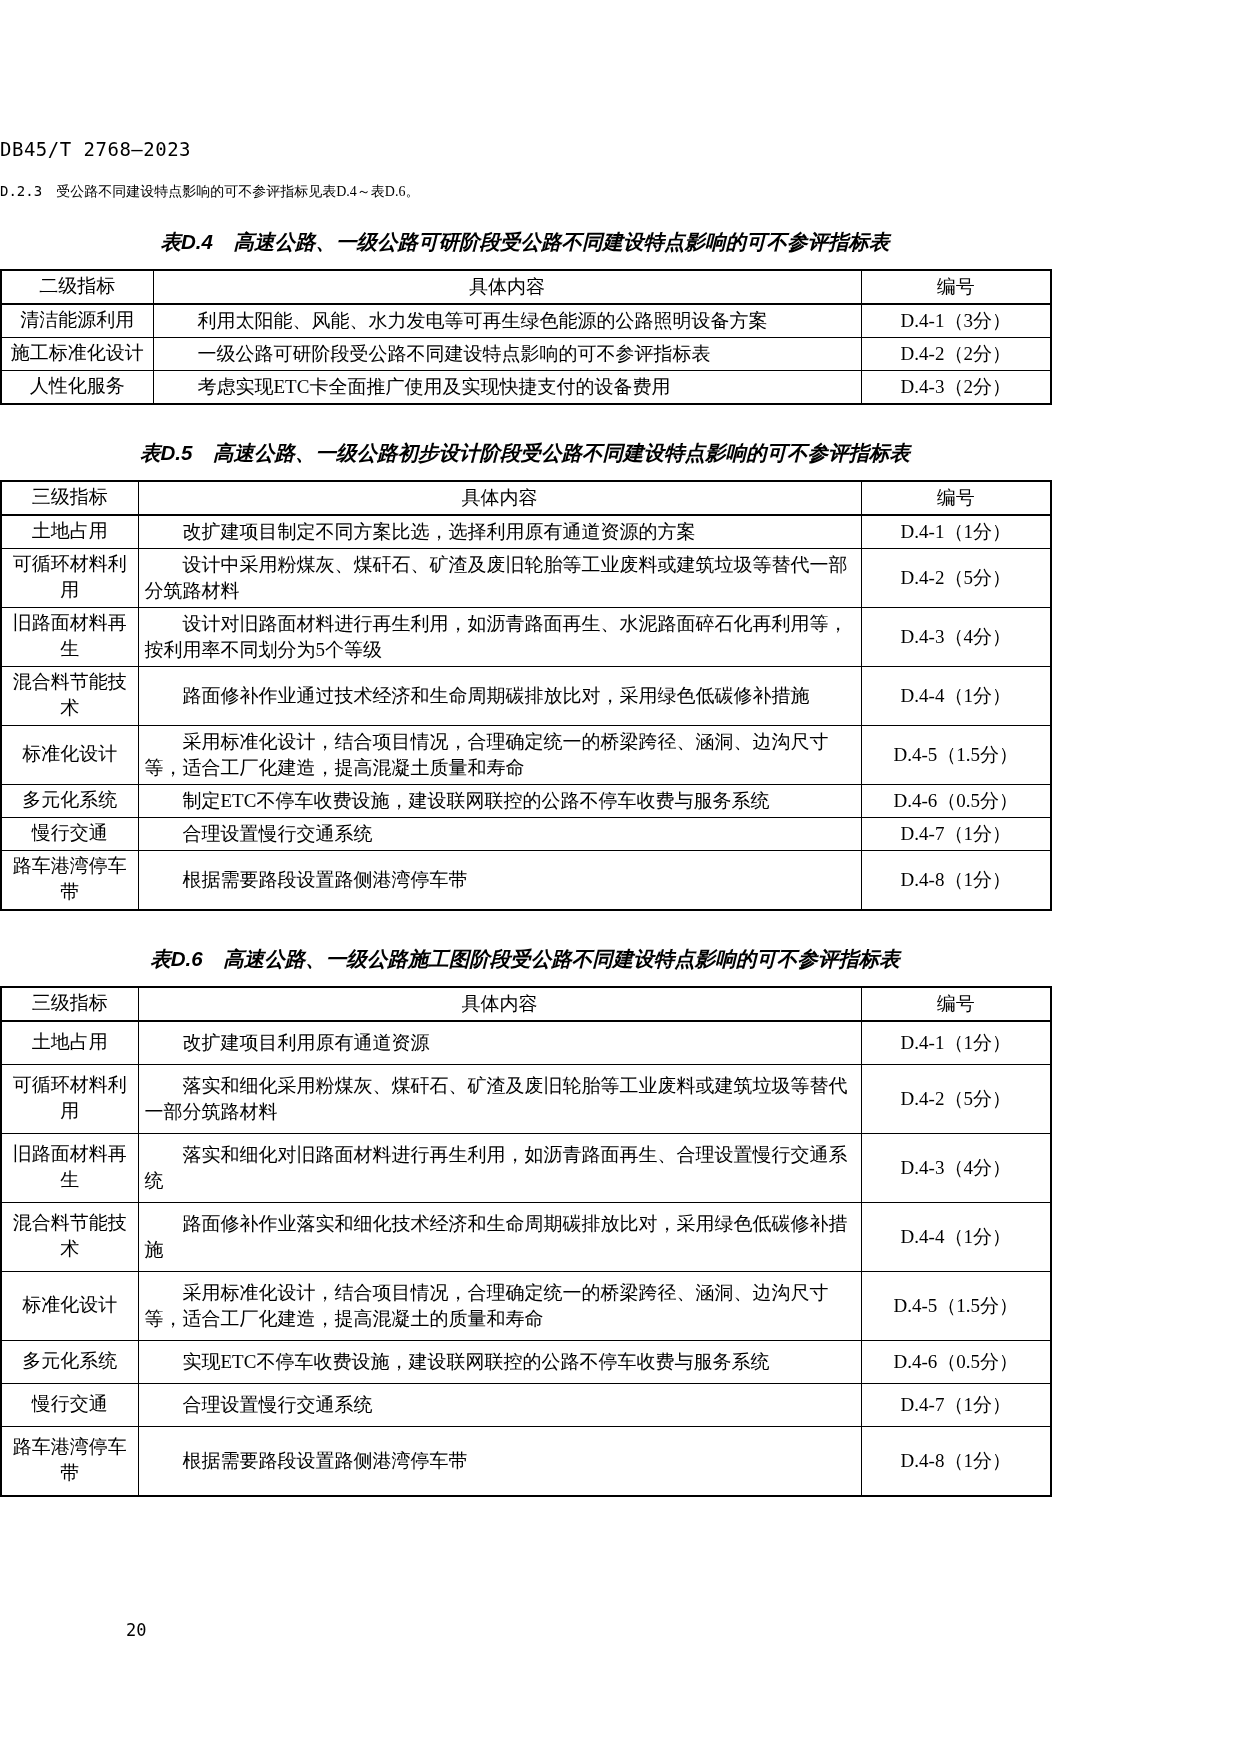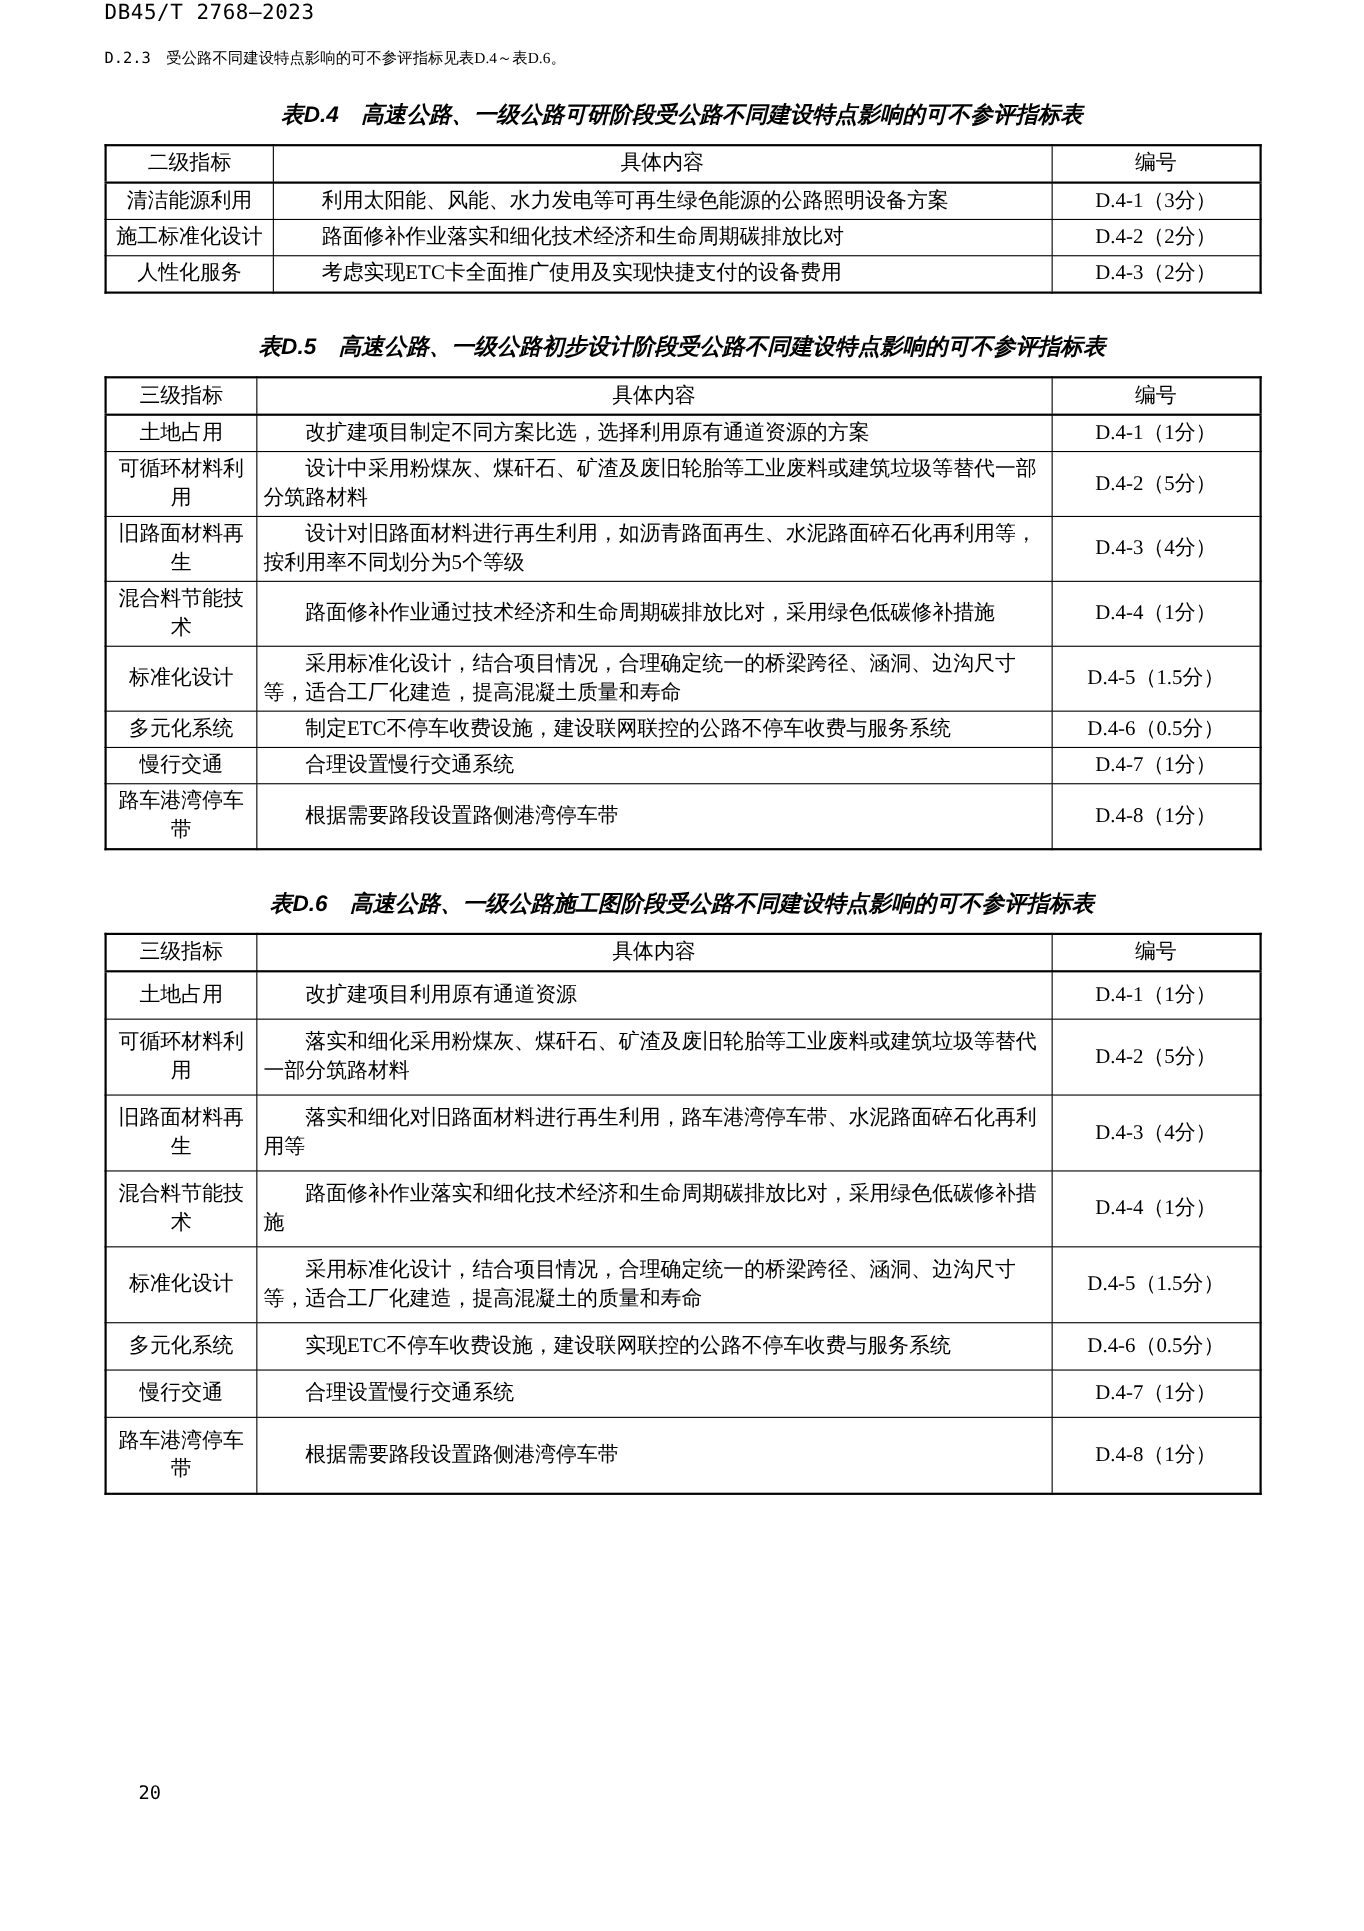--- a/index.html
+++ b/index.html
@@ -9,21 +9,21 @@
   }
   body {
     width: 1240px;
     height: 1755px;
     position: relative;
     font-family: "Liberation Serif", serif;
     color: #000000;
   }
   .content {
     width: 1050px;
-    margin-left: 95px;
+    padding-top: 138px;
   }
   .doc-code {
     font-family: "DejaVu Sans Mono", monospace;
     font-size: 19px;
     letter-spacing: 0.5px;
   }
   .clause-line {
     margin-top: 22px;
     font-size: 14px;
     line-height: 1.35;
@@ -109,21 +109,21 @@
         </tr>
       </thead>
     <tbody>
         <tr>
           <td class="col-indicator">清洁能源利用</td>
           <td class="col-content">利用太阳能、风能、水力发电等可再生绿色能源的公路照明设备方案</td>
           <td class="col-code">D.4-1（3分）</td>
         </tr>
         <tr>
           <td class="col-indicator">施工标准化设计</td>
-          <td class="col-content">路面修补作业落实和细化技术经济和生命周期碳排放比对</td>
+          <td class="col-content">一级公路可研阶段受公路不同建设特点影响的可不参评指标表</td>
           <td class="col-code">D.4-2（2分）</td>
         </tr>
         <tr>
           <td class="col-indicator">人性化服务</td>
           <td class="col-content">考虑实现ETC卡全面推广使用及实现快捷支付的设备费用</td>
           <td class="col-code">D.4-3（2分）</td>
         </tr>
       </tbody>
   </table>
 
@@ -205,21 +205,21 @@
           <td class="col-content">改扩建项目利用原有通道资源</td>
           <td class="col-code">D.4-1（1分）</td>
         </tr>
         <tr>
           <td class="col-indicator">可循环材料利用</td>
           <td class="col-content">落实和细化采用粉煤灰、煤矸石、矿渣及废旧轮胎等工业废料或建筑垃圾等替代一部分筑路材料</td>
           <td class="col-code">D.4-2（5分）</td>
         </tr>
         <tr>
           <td class="col-indicator">旧路面材料再生</td>
-          <td class="col-content">落实和细化对旧路面材料进行再生利用，路车港湾停车带、水泥路面碎石化再利用等</td>
+          <td class="col-content">落实和细化对旧路面材料进行再生利用，如沥青路面再生、合理设置慢行交通系统</td>
           <td class="col-code">D.4-3（4分）</td>
         </tr>
         <tr>
           <td class="col-indicator">混合料节能技术</td>
           <td class="col-content">路面修补作业落实和细化技术经济和生命周期碳排放比对，采用绿色低碳修补措施</td>
           <td class="col-code">D.4-4（1分）</td>
         </tr>
         <tr>
           <td class="col-indicator">标准化设计</td>
           <td class="col-content">采用标准化设计，结合项目情况，合理确定统一的桥梁跨径、涵洞、边沟尺寸等，适合工厂化建造，提高混凝土的质量和寿命</td>

